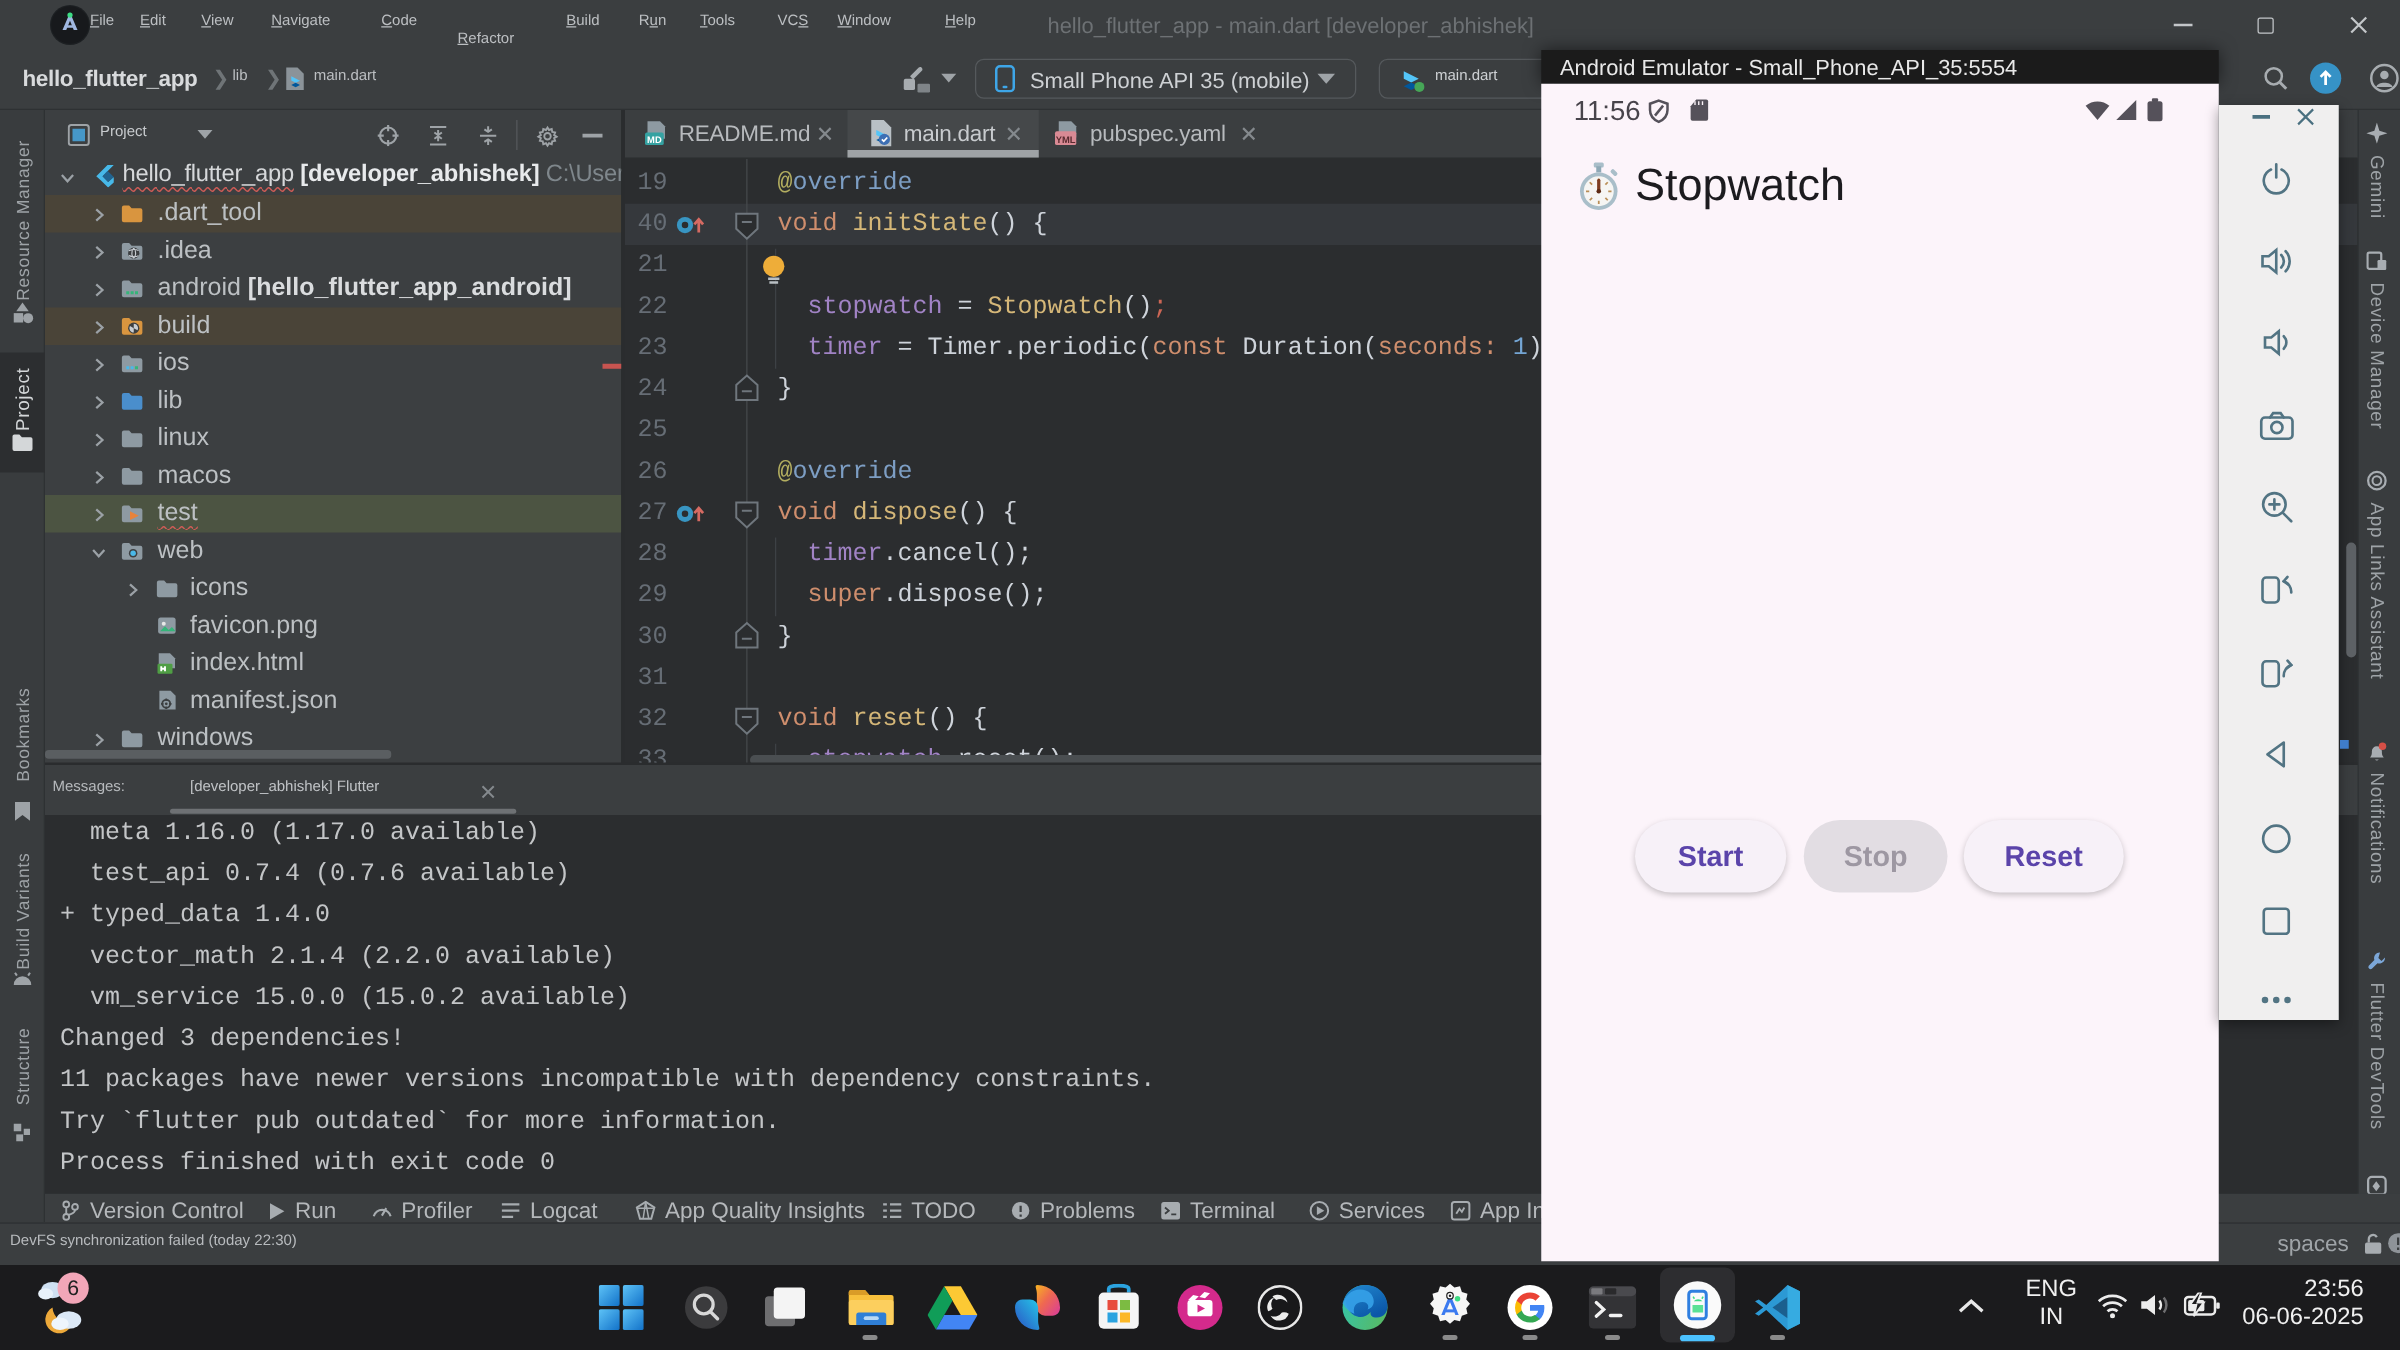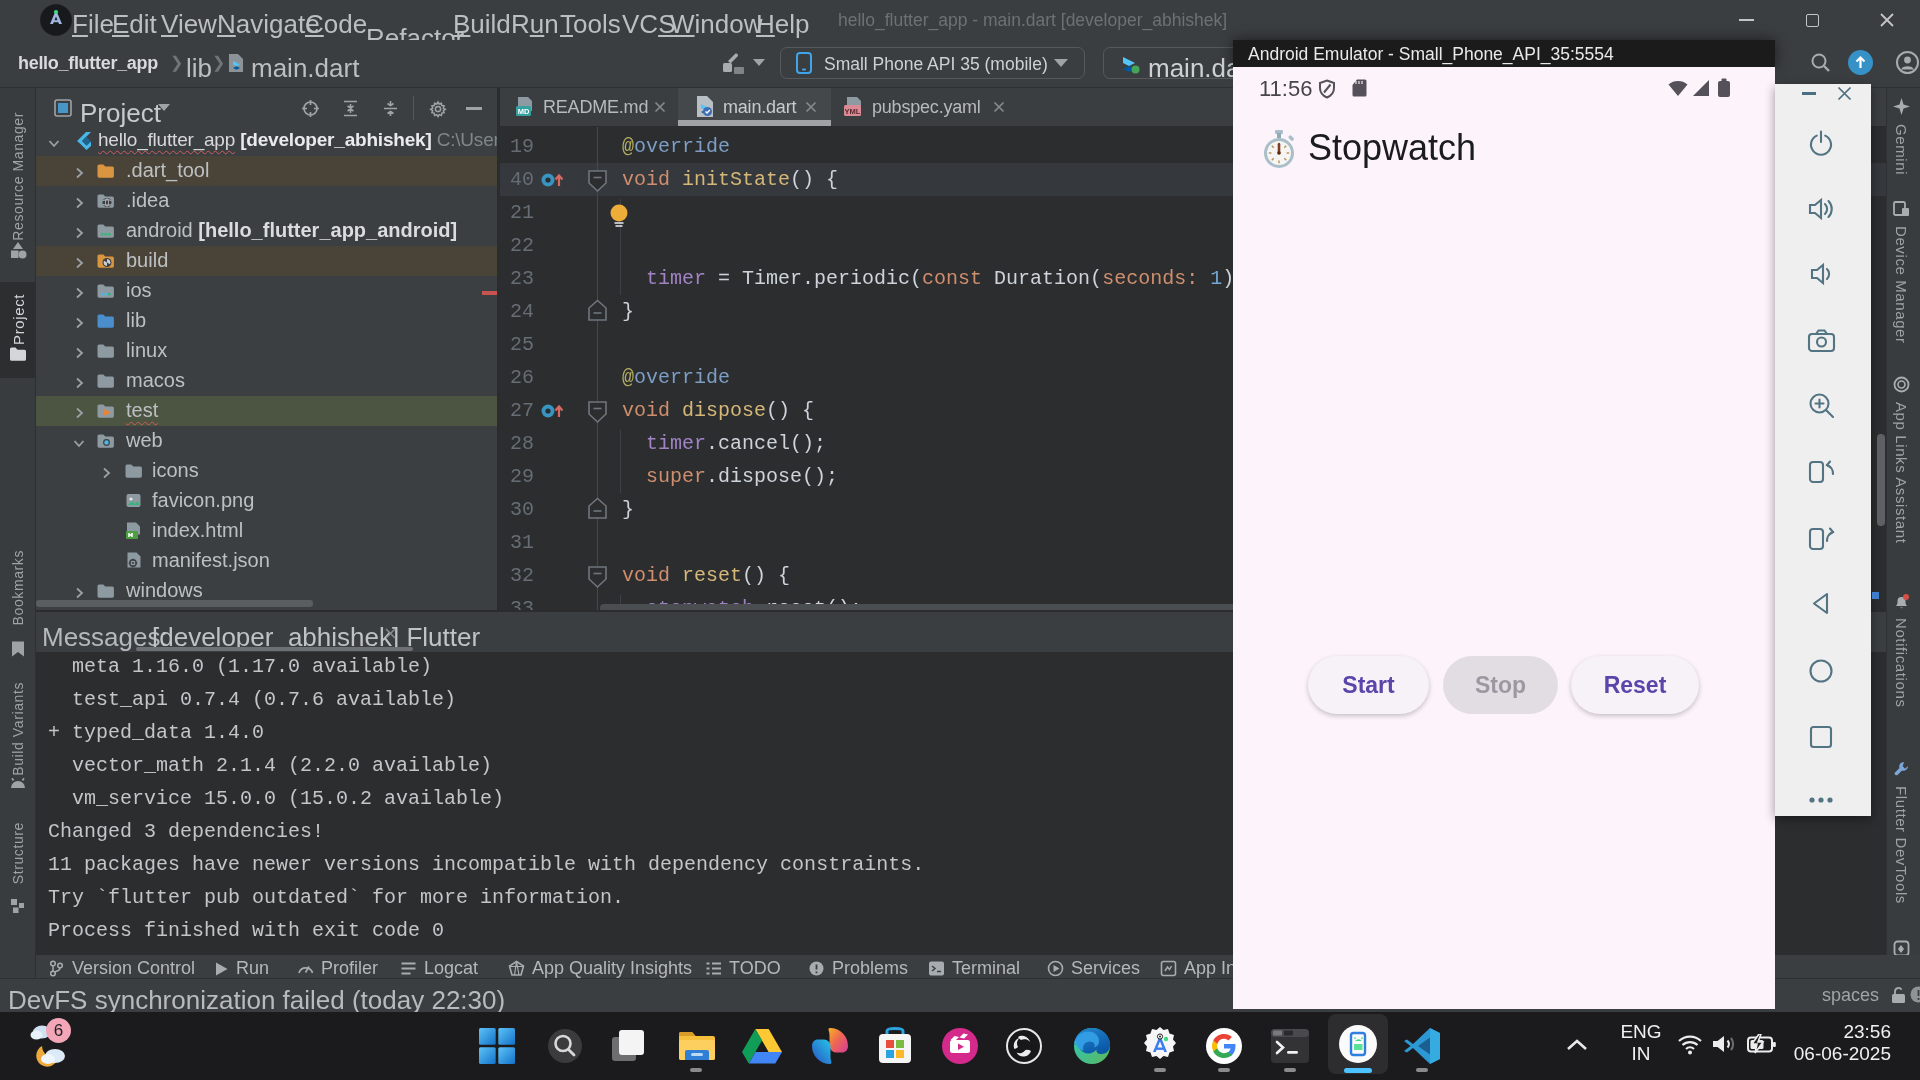--- a/index.html
+++ b/index.html
@@ -1,19 +1,19 @@
 <!DOCTYPE html>
 <html><head>
 <meta charset="utf-8">
 <style>
   html,body{margin:0;padding:0;background:#2b2d2f;}
   #root{position:relative;width:1920px;height:1080px;overflow:hidden;font-family:"Liberation Sans",sans-serif;background:#2b2d2f;}
   .abs{position:absolute;}
   .bar{background:#3b3e40;}
-  .ui{color:#bcbfc2;font-size:26px;white-space:nowrap;}
+  .ui{color:#bcbfc2;font-size:12px;white-space:nowrap;}
   .mono{font-family:"Liberation Mono",monospace;font-size:20px;line-height:33px;white-space:pre;}
   .cl{position:absolute;left:598px;font-family:"Liberation Mono",monospace;font-size:20px;line-height:33px;white-space:pre;color:#ced3da;}
   .num{position:absolute;left:502px;width:32px;text-align:right;font-family:"Liberation Mono",monospace;font-size:20px;line-height:33px;color:#666d75;}
   .k{color:#cf8e6d;}.m{color:#d5b778;}.f{color:#a183c5;}.bl{color:#7d9ec4;}.n{color:#74a5d4;}.sc{color:#cc6655;}.an{color:#b3ae60;}
   .vtextL{writing-mode:vertical-rl;transform:rotate(180deg);font-size:14px;color:#9ea3a7;letter-spacing:0.6px;}
   .vtextR{writing-mode:vertical-rl;font-size:15px;color:#9ea3a7;letter-spacing:0.6px;}
   .bt-item{position:absolute;top:0;height:23px;display:flex;align-items:center;gap:7px;color:#b5b8bb;font-size:18px;white-space:nowrap;}
   .wavy{text-decoration:underline wavy #cf5b56 1px;text-underline-offset:4px;}
 </style>
 </head>
@@ -407,20 +407,21 @@
 <div class="abs" style="left:120px;top:303px;width:1px;height:63px;background:#3d4145;"></div>
 <div class="abs" style="left:120px;top:468px;width:1px;height:17px;background:#3d4145;"></div>
 </div>
 <div class="abs" style="left:500px;top:127px;width:1386px;height:485px;overflow:hidden;">
 <div class="num" style="left:2px;top:3px;">19</div>
 <div class="cl" style="left:98px;top:3px;">  <span class="an">@</span><span class="bl">override</span></div>
 <div class="num" style="left:2px;top:36px;">40</div>
 <div class="cl" style="left:98px;top:36px;">  <span class="k">void</span> <span class="m">initState</span>() {</div>
 <div class="num" style="left:2px;top:69px;">21</div>
 <div class="num" style="left:2px;top:102px;">22</div>
+<div class="cl" style="left:98px;top:102px;">    <span class="f">stopwatch</span> = <span class="m">Stopwatch</span>()<span class="sc">;</span></div>
 <div class="num" style="left:2px;top:135px;">23</div>
 <div class="cl" style="left:98px;top:135px;text-align:center;">    <span class="f">timer</span> = Timer.periodic(<span class="k">const</span> Duration(<span class="k">seconds:</span> <span class="n">1</span>)</div>
 <div class="num" style="left:2px;top:168px;">24</div>
 <div class="cl" style="left:98px;top:168px;">  }</div>
 <div class="num" style="left:2px;top:234px;">26</div>
 <div class="cl" style="left:98px;top:234px;">  <span class="an">@</span><span class="bl">override</span></div>
 <div class="num" style="left:2px;top:267px;">27</div>
 <div class="cl" style="left:98px;top:267px;">  <span class="k">void</span> <span class="m">dispose</span>() {</div>
 <div class="num" style="left:2px;top:300px;">28</div>
 <div class="cl" style="left:98px;top:300px;">    <span class="f">timer</span>.cancel();</div>

